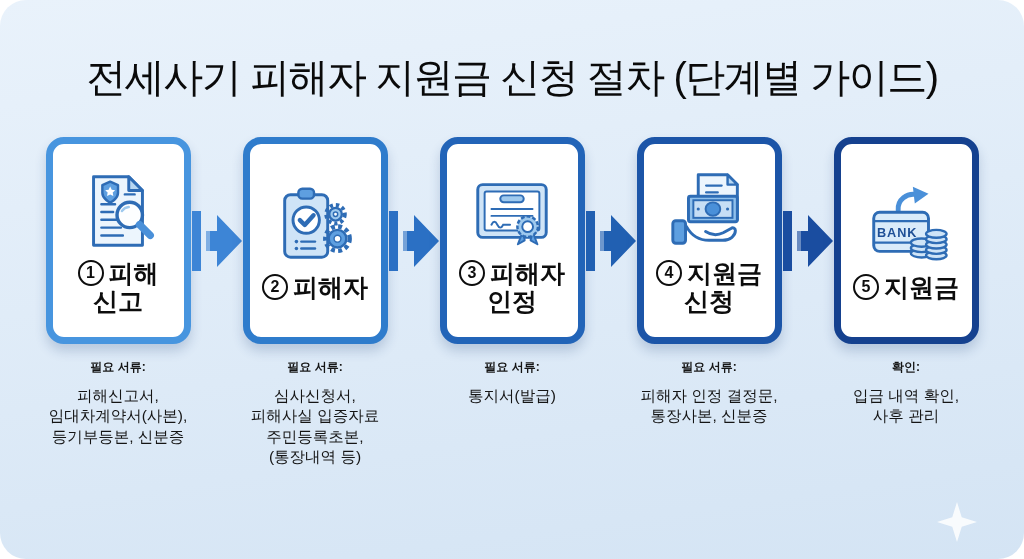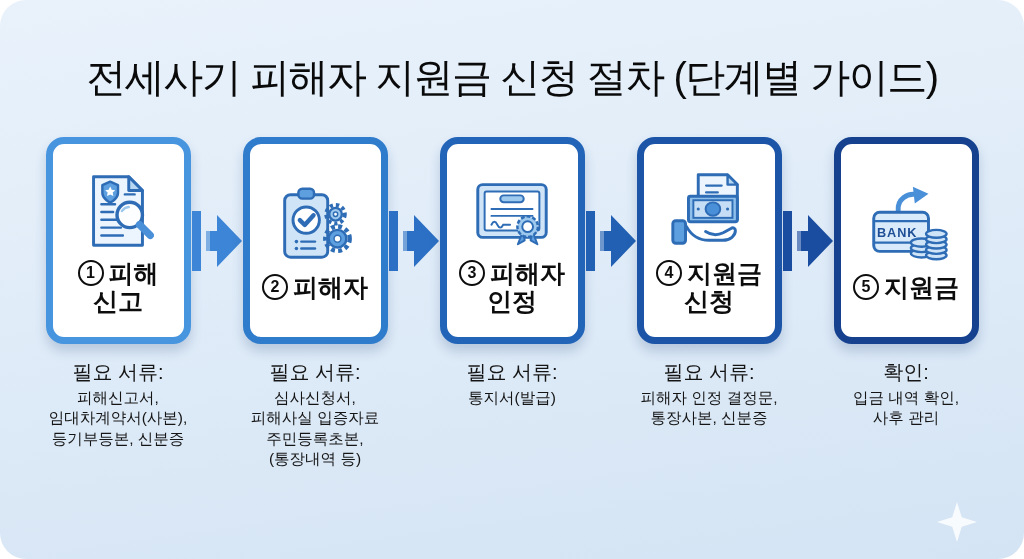--- a/index.html
+++ b/index.html
@@ -33,21 +33,21 @@
   }
   .icon{width:88px;height:88px;flex:0 0 auto;}
   .label{text-align:center;font-weight:800;font-size:25px;line-height:1.12;color:#0d0d0d;}
   .l1{display:flex;align-items:center;justify-content:center;gap:5px;}
   .num{
     box-sizing:border-box;display:inline-flex;align-items:center;justify-content:center;
     width:26px;height:26px;border:2.5px solid #0d0d0d;border-radius:50%;
     font-size:16px;font-weight:700;line-height:1;
   }
   .docs{width:202px;margin:15px -28px 0;text-align:center;color:#151515;}
-  .docs .hd{font-weight:400;font-size:20px;margin-bottom:2px;}
+  .docs .hd{font-weight:700;font-size:12px;margin-bottom:10px;}
   .docs .ln{font-size:15.5px;line-height:1.32;}
   .sparkle{position:absolute;right:46px;bottom:16px;opacity:.85;}
 </style>
 </head>
 <body>
 
 <div class="canvas">
   <div class="panel">
 
     <h1 class="title">전세사기 피해자 지원금 신청 절차 (단계별 가이드)</h1>

